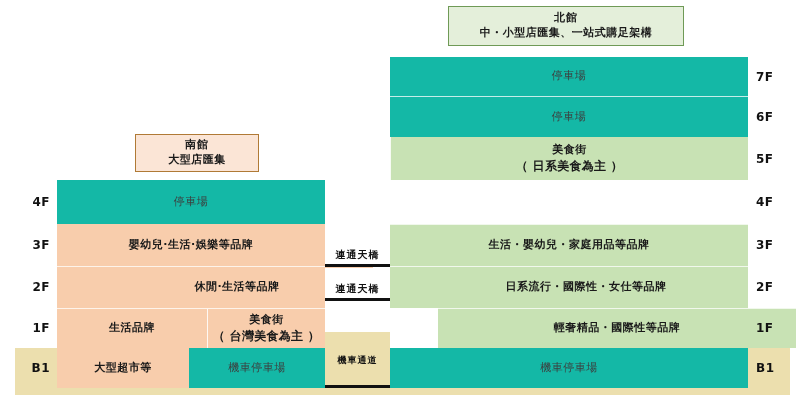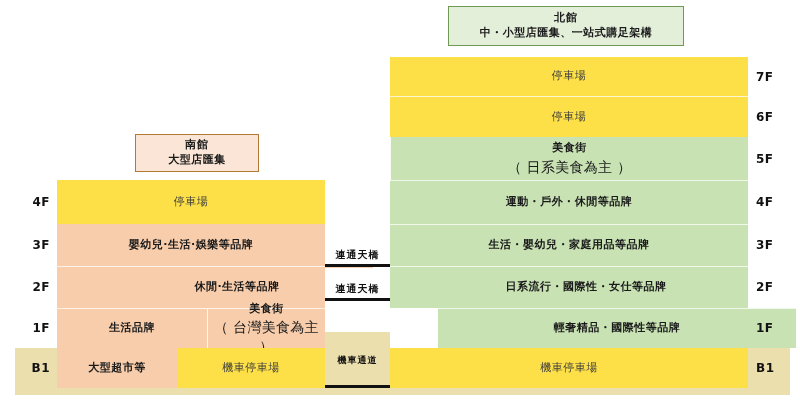--- a/index.html
+++ b/index.html
@@ -21,24 +21,24 @@
   .callout-north{border:1px solid #6f9a56;background:#e4efda;}
   .callout-south{border:1px solid #b07a36;background:#fbe5d6;}
 
   
   .band{display:flex;}
   .cell{
     display:flex;flex-direction:column;align-items:center;justify-content:center;
     text-align:center;box-sizing:border-box;line-height:1.3;
   }
   .cell .main{font-size:11px;font-weight:bold;color:#1a1a1a;letter-spacing:0.5px;}
-  .cell .sub{font-size:14px;font-weight:normal;color:#1a1a1a;letter-spacing:0.3px;margin-top:2px;}
+  .cell .sub{font-size:12px;font-weight:bold;color:#1a1a1a;letter-spacing:0.3px;margin-top:2px;}
   .cell.muted .main{font-weight:normal;color:#3d3d3d;}
 
-  .c-gray{background:#fde047;}
+  .c-gray{background:#14b8a6;}
   .c-green{background:#c8e2b4;}
   .c-peach{background:#f8cdac;}
   .c-beige{background:#ecdfae;}
 
   .divider-v{border-left:1px solid rgba(255,255,255,0.85);}
   .divider-h{border-top:1px solid rgba(255,255,255,0.75);}
 
   
   .flr{
     display:flex;align-items:center;font-size:12px;font-weight:bold;color:#111;
@@ -88,25 +88,20 @@
     </div>
   </div>
 
   <div class="abs band c-green" style="left:390px;top:137px;width:358px;height:43px;">
     <div class="cell divider-v" style="flex:1;">
       <div class="main">美食街</div>
       <div class="sub">（ 日系美食為主 ）</div>
     </div>
   </div>
 
-  <div class="abs band c-green divider-h" style="left:390px;top:180px;width:358px;height:44px;">
-    <div class="cell" style="flex:1;">
-      <div class="main">運動・戶外・休閒等品牌</div>
-    </div>
-  </div>
 
   <div class="abs band c-green divider-h" style="left:390px;top:224px;width:358px;height:42px;">
     <div class="cell" style="flex:1;text-align:center;">
       <div class="main">生活・嬰幼兒・家庭用品等品牌</div>
     </div>
   </div>
 
   <div class="abs band c-green divider-h" style="left:390px;top:266px;width:358px;height:42px;">
     <div class="cell" style="flex:1;padding-left:34px;">
       <div class="main">日系流行・國際性・女仕等品牌</div>
@@ -147,21 +142,21 @@
     <div class="cell" style="width:150px;">
       <div class="main">生活品牌</div>
     </div>
     <div class="cell divider-v" style="flex:1;">
       <div class="main">美食街</div>
       <div class="sub">（ 台灣美食為主 ）</div>
     </div>
   </div>
 
   <div class="abs band" style="left:57px;top:348px;width:268px;height:40px;">
-    <div class="cell c-peach" style="width:120px;text-align:right;">
+    <div class="cell c-peach" style="width:132px;text-align:right;">
       <div class="main">大型超市等</div>
     </div>
     <div class="cell c-gray muted" style="flex:1;">
       <div class="main">機車停車場</div>
     </div>
   </div>
 
   <div class="abs bridge" style="left:325px;top:234px;width:65px;height:30px;">
     <div class="txt">連通天橋</div>
   </div>

